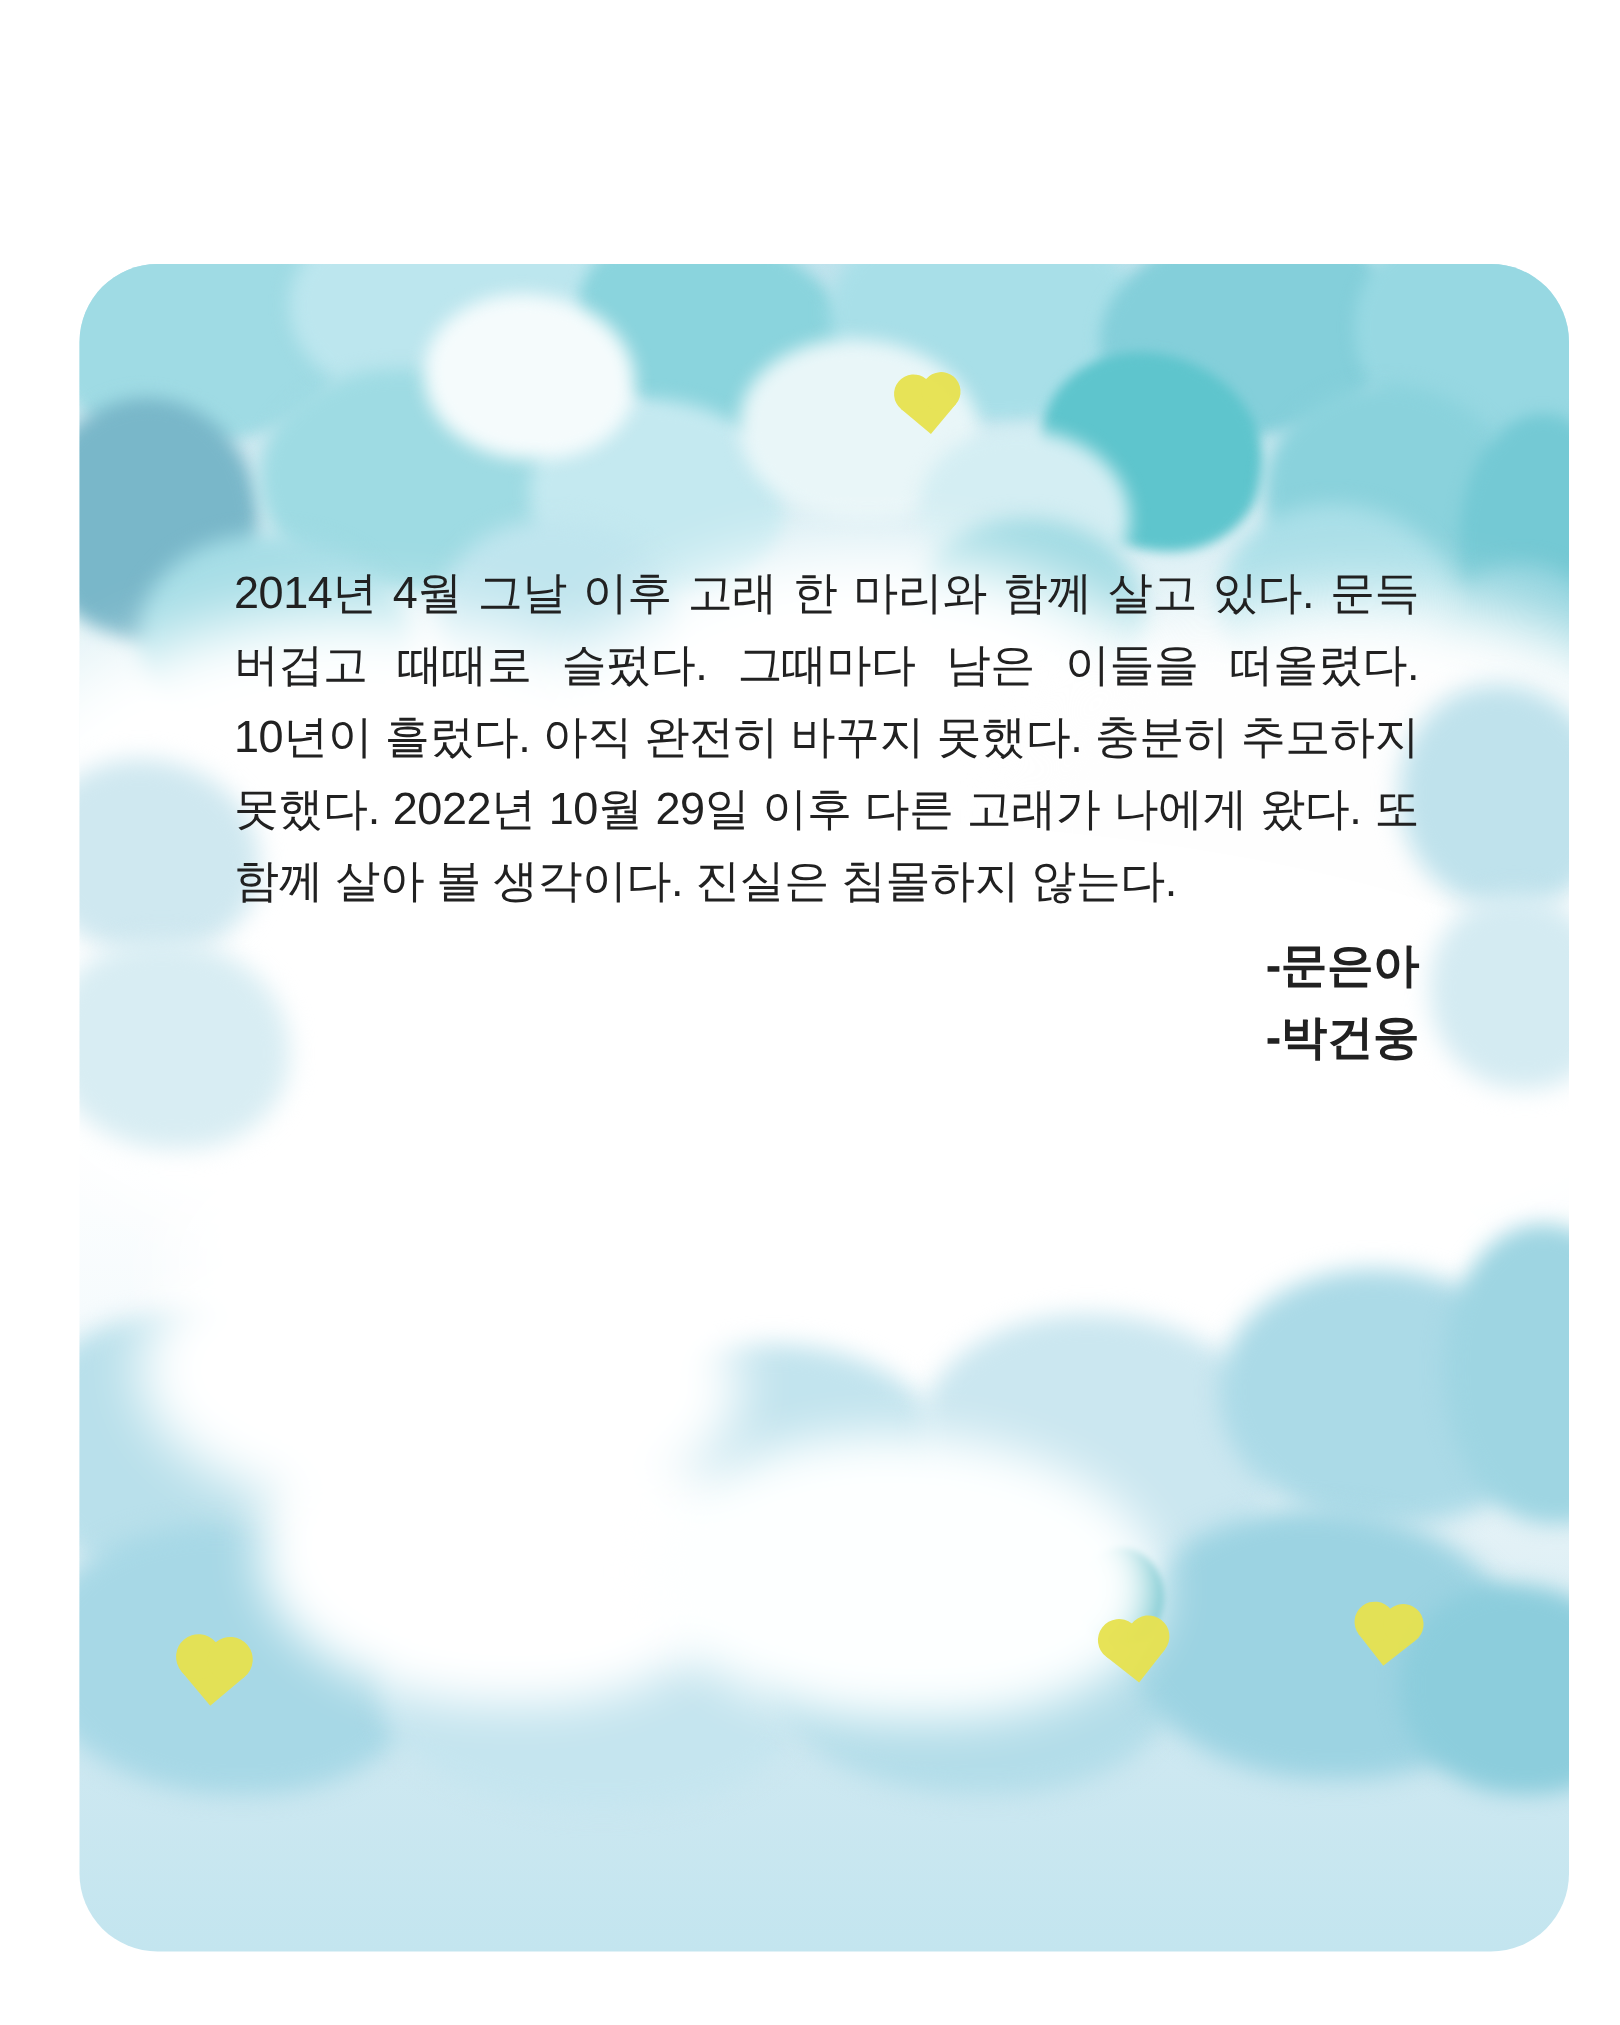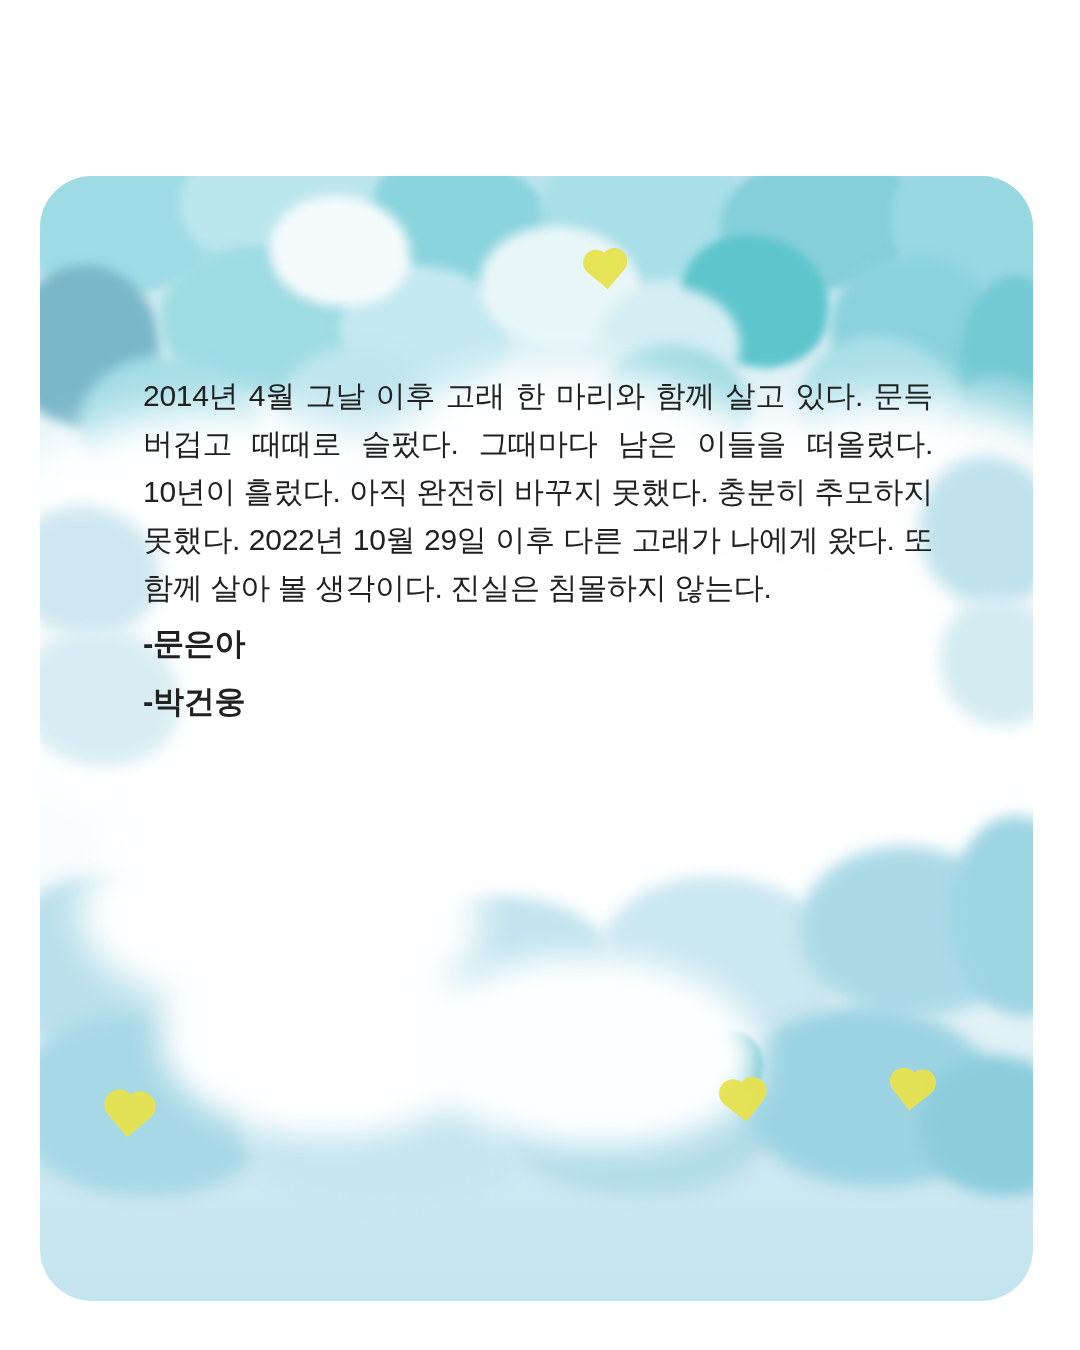--- a/index.html
+++ b/index.html
@@ -13,42 +13,42 @@
   *{box-sizing:border-box;}
   html,body{margin:0;padding:0;}
   body{
     width:1080px;height:1350px;
     background:var(--page-bg);
     font-family:"Liberation Sans","DejaVu Sans",sans-serif;
     overflow:hidden;
   }
   .page{position:relative;width:1080px;height:1350px;background:var(--page-bg);}
   .card{
-    position:absolute;left:40px;top:176px;width:993px;height:1125px;
+    position:absolute;left:53px;top:176px;width:993px;height:1125px;
     border-radius:52px;overflow:hidden;
     background:linear-gradient(180deg,
       var(--wash-top) 0%, #d9eef4 14%, #eef8fa 26%, #fcfeff 38%,
       #ffffff 50%, #f6fbfd 62%, #e2f1f6 76%, #cde8f1 89%, var(--wash-bottom) 100%);
   }
   .paint{position:absolute;inset:0;}
   .stroke{position:absolute;border-radius:48% 55% 45% 52%;}
   .heart{position:absolute;background:var(--heart-yellow);opacity:.95;}
   .heart::before{content:"";position:absolute;width:100%;height:100%;border-radius:50%;background:inherit;top:-50%;left:0;}
   .heart::after{content:"";position:absolute;width:100%;height:100%;border-radius:50%;background:inherit;top:0;left:50%;}
   .text-block{
     position:absolute;left:103px;top:196px;width:790px;
     color:var(--text-color);
   }
   .para{
     margin:0;font-size:30px;line-height:48px;
     text-align:justify;word-break:keep-all;letter-spacing:-0.3px;
   }
-  .sig{margin:8px 0 0;font-size:31px;line-height:48px;font-weight:700;letter-spacing:-0.3px;}
+  .sig{margin:8px 0 0;font-size:31px;line-height:48px;font-weight:700;letter-spacing:-0.3px;text-align:right;}
   .para.second{margin-top:52px;}
-  .sig.second{margin-top:10px;}
+  .sig.second{margin-top:0;}
 </style>
 </head>
 <body>
 
 <div class="page">
   <div class="card">
 
     <div class="paint" aria-hidden="true">
 
       <div class="stroke" style="left:-20px;top:-30px;width:200px;height:150px;background:#9fdbe4;filter:blur(5px);transform:rotate(-10deg);"></div>

